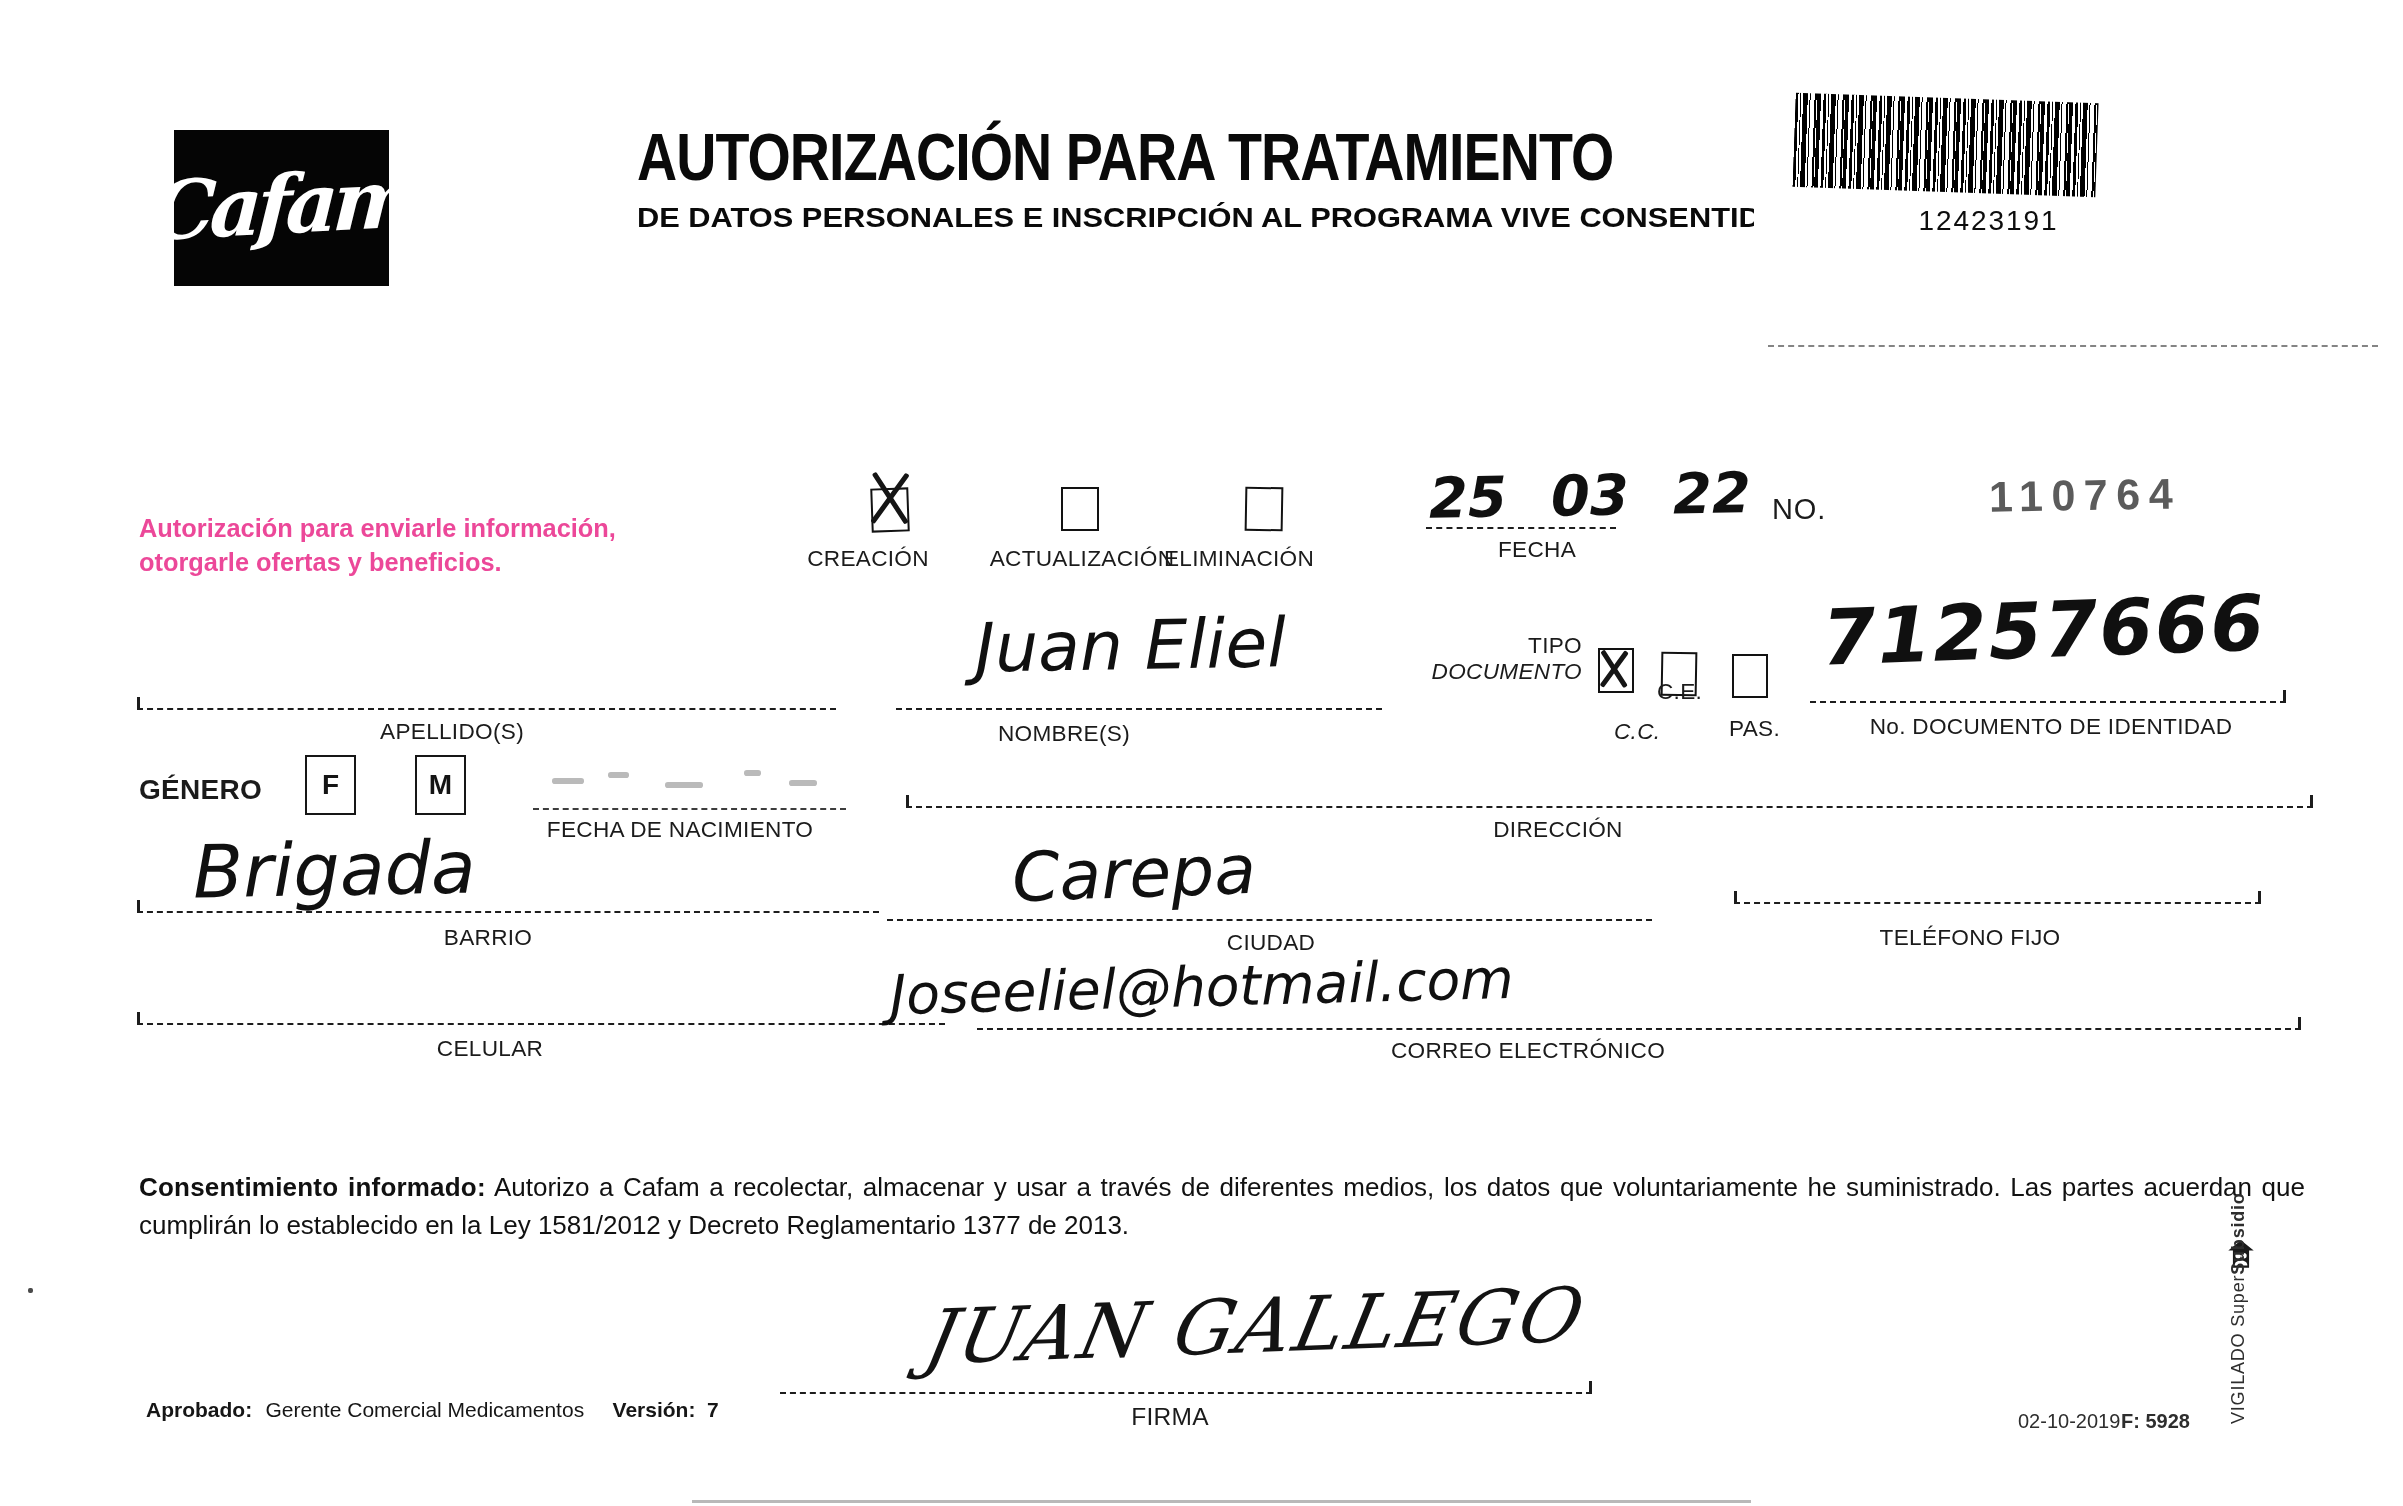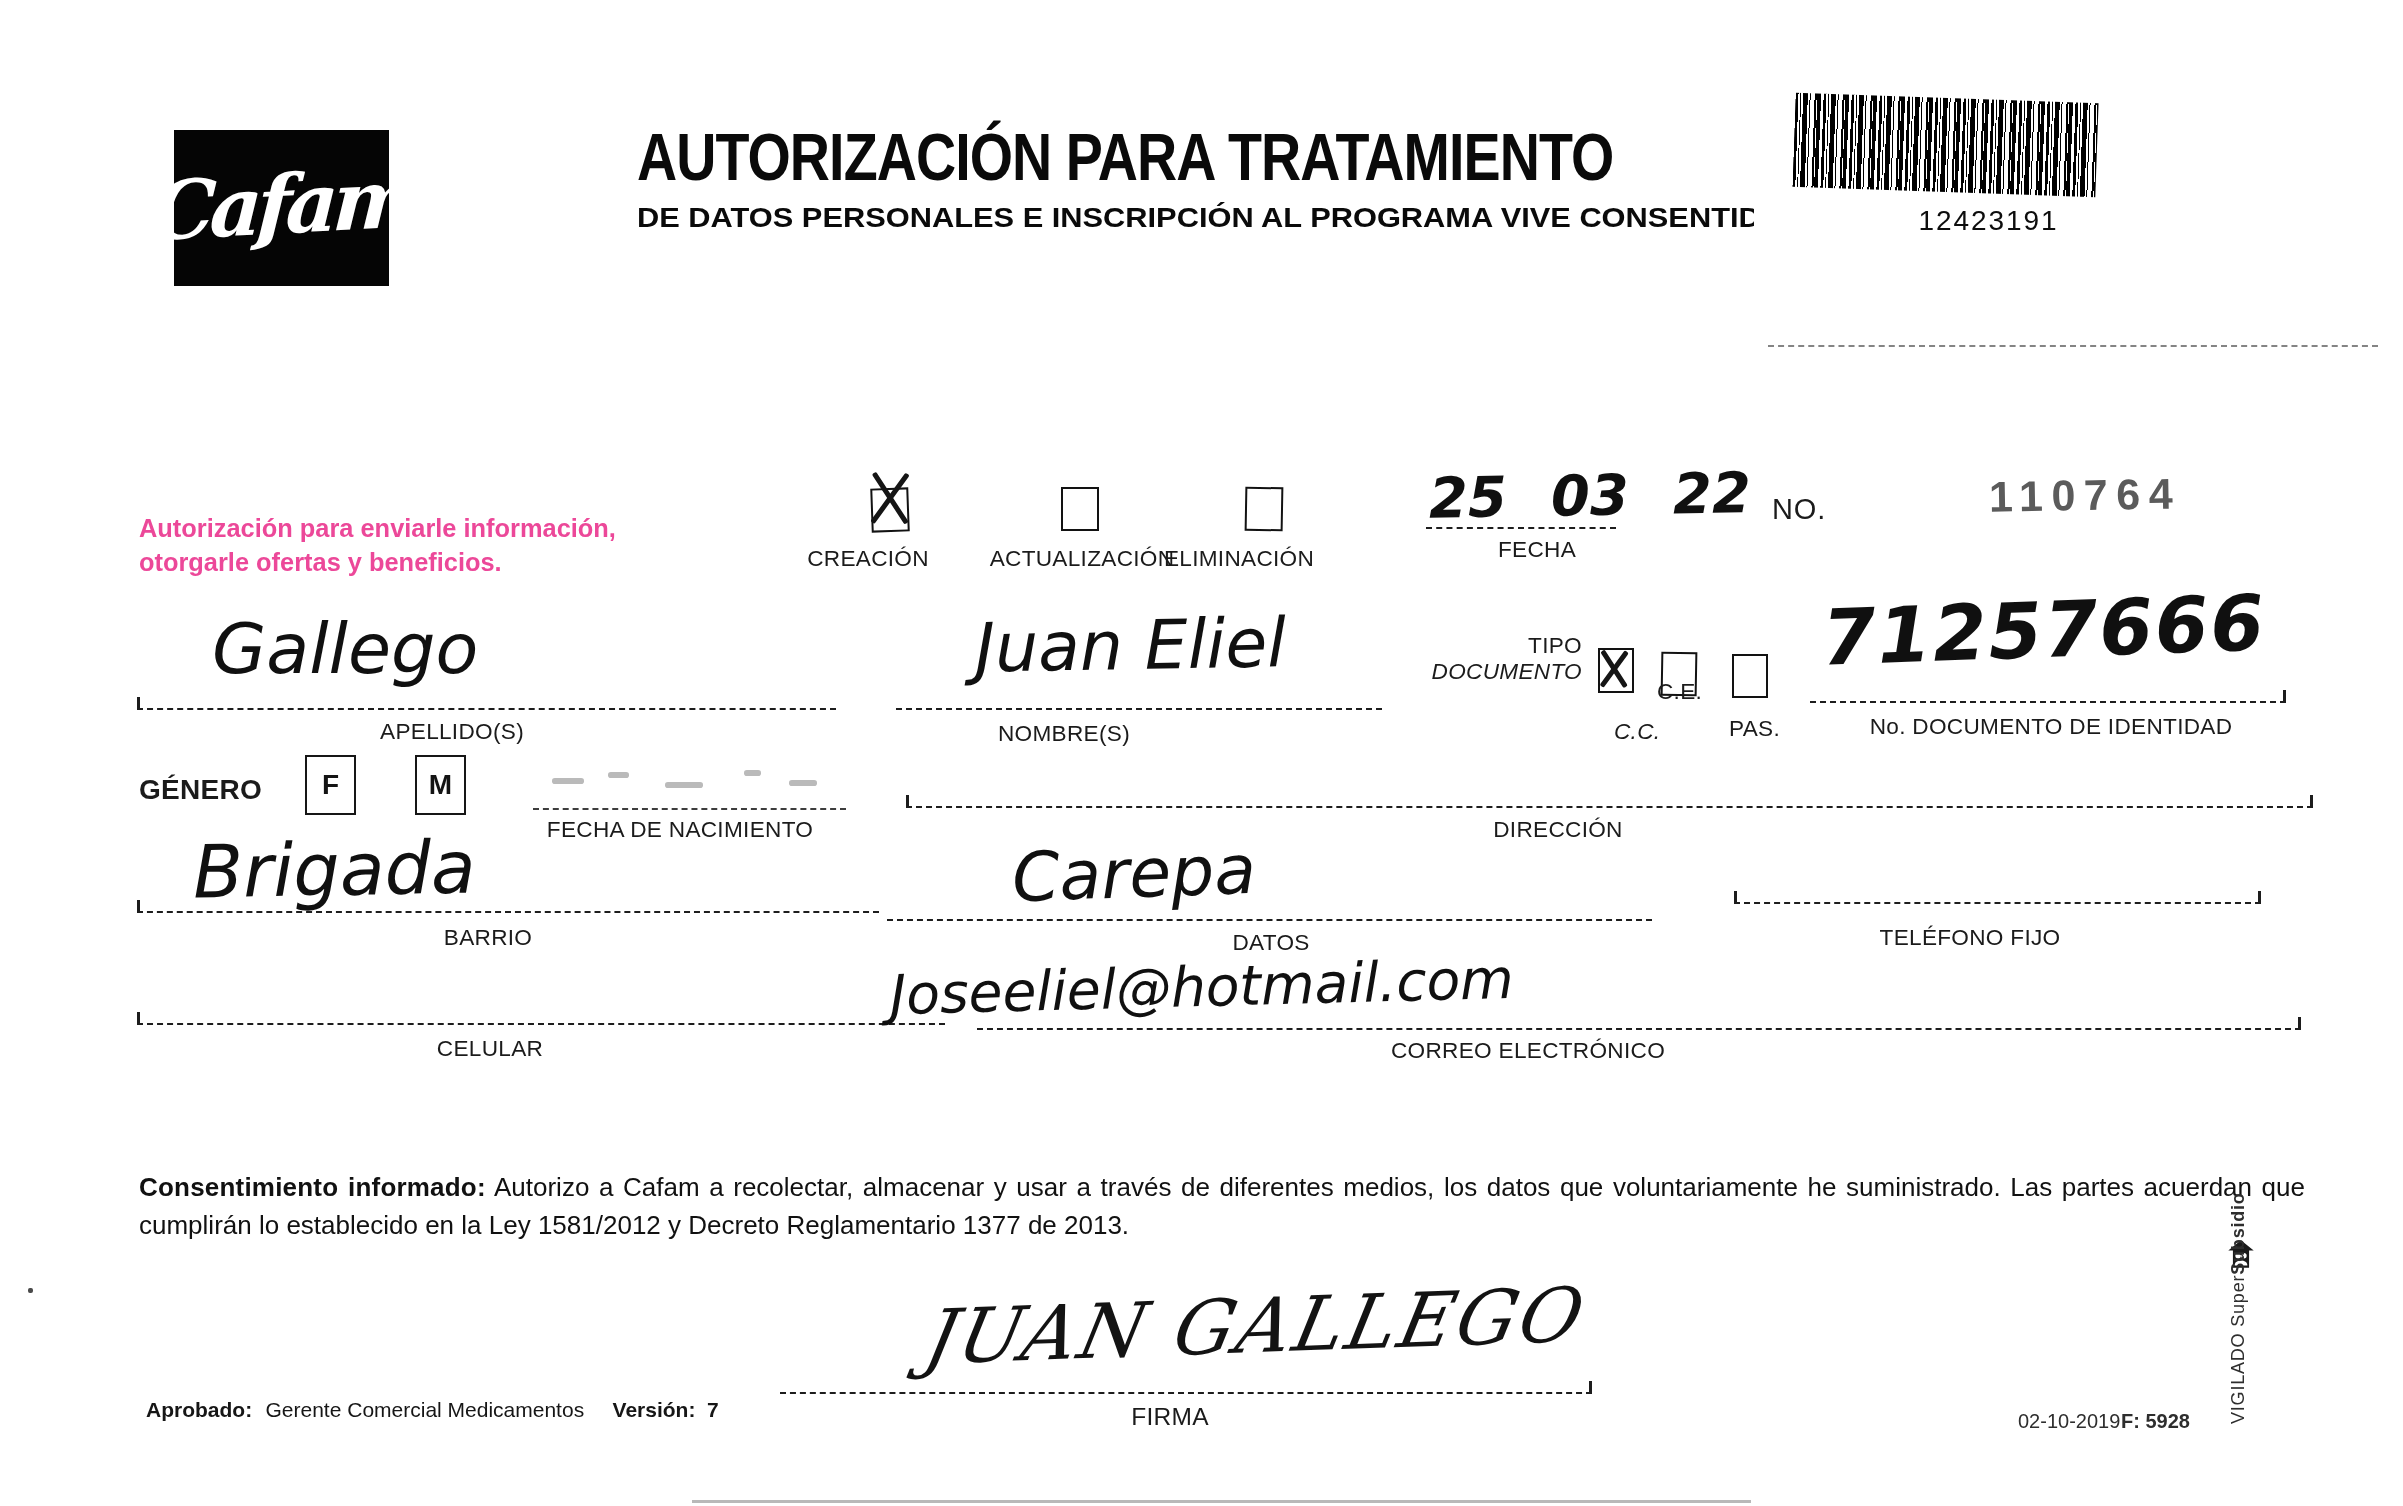--- a/index.html
+++ b/index.html
@@ -90,21 +90,20 @@
   <div class="abs label label-c" style="left:868px; top:546px;">CREACIÓN</div>
   <div class="abs label label-c" style="left:1082px; top:546px;">ACTUALIZACIÓN</div>
   <div class="abs label label-c" style="left:1239px; top:546px;">ELIMINACIÓN</div>
 
   <div class="abs hw" style="left:1429px; top:463px; font-size:56px; font-weight:bold; word-spacing:24.5px; transform:rotate(-1deg);">25 03 22</div>
   <div class="abs dl" style="left:1426px; top:527px; width:190px;"></div>
   <div class="abs label label-c" style="left:1537px; top:537px;">FECHA</div>
   <div class="abs label" style="left:1772px; top:493px; font-size:29px; letter-spacing:0.9px;">NO.</div>
   <div class="abs stamp" style="left:1989px; top:471px;">110764</div>
 
-  <div class="abs hw" style="left:212px; top:608px; font-size:70px;">Gallego</div>
   <div class="abs dl tl" style="left:137px; top:708px; width:699px;"></div>
   <div class="abs label label-c" style="left:452px; top:719px;">APELLIDO(S)</div>
 
   <div class="abs hw" style="left:975px; top:606px; font-size:68px; transform:rotate(-1deg);">Juan Eliel</div>
   <div class="abs dl" style="left:896px; top:708px; width:486px;"></div>
   <div class="abs label label-c" style="left:1064px; top:721px;">NOMBRE(S)</div>
 
   <div class="abs" style="left:1382px; top:633px; width:200px; text-align:right;">
     <div class="label" style="font-size:22.6px;">TIPO</div>
     <div class="label" style="font-size:22.6px;font-style:italic;">DOCUMENTO</div>
@@ -137,21 +136,21 @@
   <div class="abs label label-c" style="left:680px; top:817px;">FECHA DE NACIMIENTO</div>
   <div class="abs dl tl tr" style="left:906px; top:806px; width:1407px;"></div>
   <div class="abs label label-c" style="left:1558px; top:817px;">DIRECCIÓN</div>
 
   <div class="abs hw" style="left:193px; top:827px; font-size:73px; transform:rotate(-1deg);">Brigada</div>
   <div class="abs dl tl" style="left:137px; top:911px; width:742px;"></div>
   <div class="abs label label-c" style="left:488px; top:925px;">BARRIO</div>
 
   <div class="abs hw" style="left:1012px; top:834px; font-size:68px; transform:rotate(-2deg);">Carepa</div>
   <div class="abs dl" style="left:887px; top:919px; width:765px;"></div>
-  <div class="abs label label-c" style="left:1271px; top:930px;">DATOS</div>
+  <div class="abs label label-c" style="left:1271px; top:930px;">CIUDAD</div>
 
   <div class="abs dl tl tr" style="left:1734px; top:902px; width:527px;"></div>
   <div class="abs label label-c" style="left:1970px; top:925px;">TELÉFONO FIJO</div>
 
   <div class="abs dl tl" style="left:137px; top:1023px; width:808px;"></div>
   <div class="abs label label-c" style="left:490px; top:1036px;">CELULAR</div>
 
   <div class="abs hw" style="left:890px; top:955px; font-size:55px; transform:rotate(-1.5deg);">Joseeliel@hotmail.com</div>
   <div class="abs dl tr" style="left:977px; top:1028px; width:1324px;"></div>
   <div class="abs label label-c" style="left:1528px; top:1038px;">CORREO ELECTRÓNICO</div>

